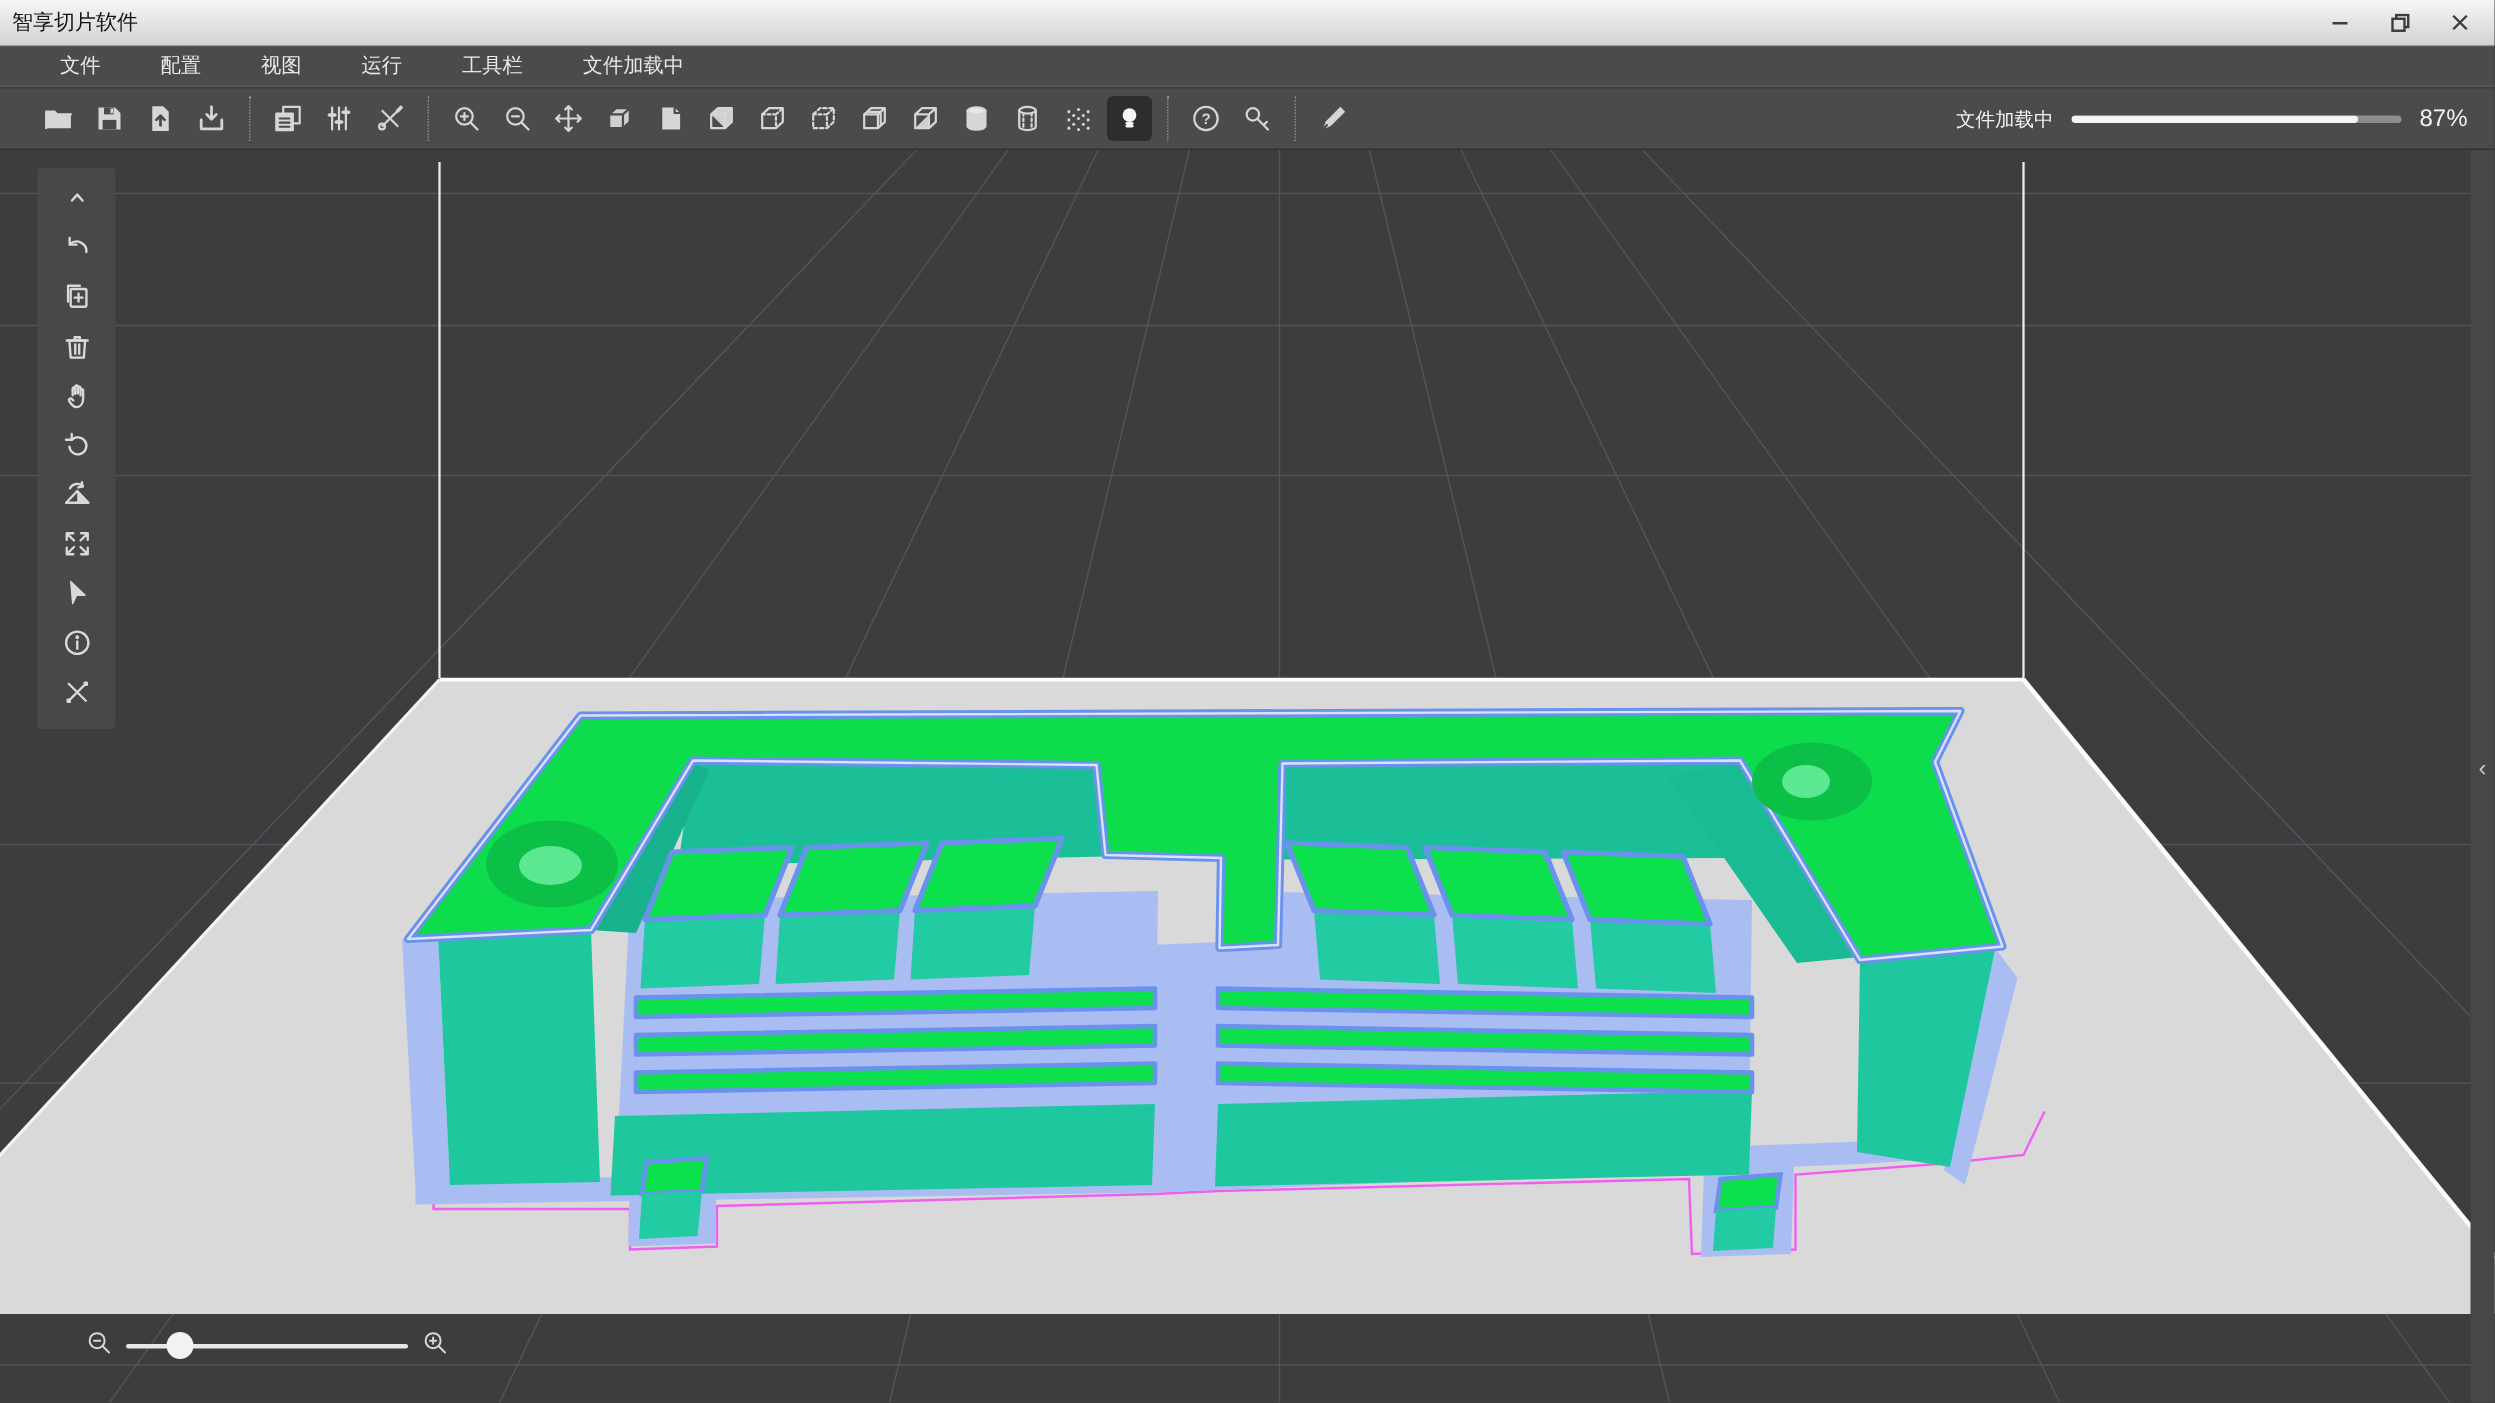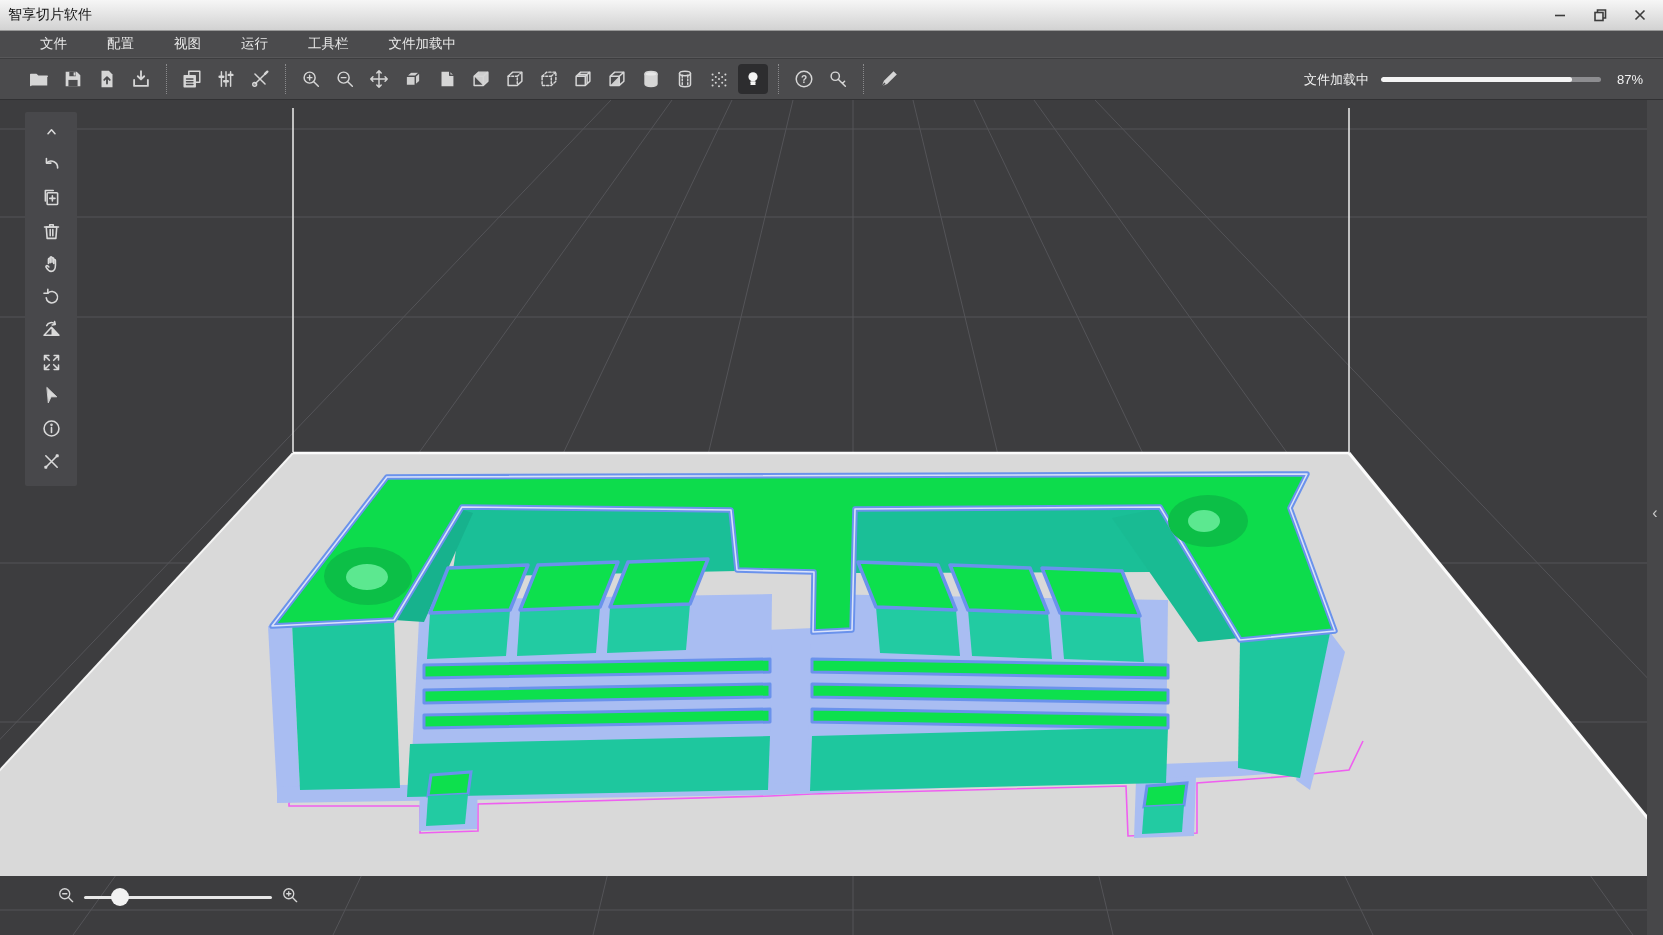--- a/index.html
+++ b/index.html
@@ -24,21 +24,21 @@
   .tgroup{display:flex;align-items:center;gap:4px;padding:0 10px;}
   .tgroup + .tgroup{border-left:1px dotted #8a8a8c;}
   .tbtn{width:30px;height:30px;display:flex;align-items:center;justify-content:center;border-radius:4px;}
   .tbtn.active{background:#2d2d2f;}
   .tbtn svg{width:22px;height:22px;}
   .ic{stroke:#d6d6d6;stroke-width:1.6;fill:none;stroke-linecap:round;stroke-linejoin:round;}
   #progress-area{position:absolute;right:16px;top:59px;height:41px;display:flex;align-items:center;gap:12px;}
   #progress-label{color:#f2f2f2;font-size:13px;}
   #progress-track{width:220px;height:5px;border-radius:3px;background:#8d8d90;position:relative;overflow:hidden;}
   #progress-fill{position:absolute;left:0;top:0;height:100%;background:#f4f4f4;border-radius:3px;}
-  #progress-pct{color:#f2f2f2;font-size:13px;width:34px;text-align:center;}
+  #progress-pct{color:#f2f2f2;font-size:16px;width:34px;text-align:left;}
   
   #sidepanel{position:absolute;left:25px;top:112px;width:52px;background:#48484b;
     display:flex;flex-direction:column;align-items:center;padding:4px 0 10px;gap:3px;border-radius:2px;}
   .sbtn{width:36px;height:30px;display:flex;align-items:center;justify-content:center;}
   .sbtn svg{width:21px;height:21px;}
   .sic{stroke:#d9d9d9;stroke-width:1.8;fill:none;stroke-linecap:round;stroke-linejoin:round;}
   
   #viewport{position:absolute;left:0;top:100px;width:1663px;height:835px;}
   #rightstrip{position:absolute;right:0;top:100px;width:16px;height:835px;background:#474749;
     display:flex;align-items:flex-start;justify-content:center;}

